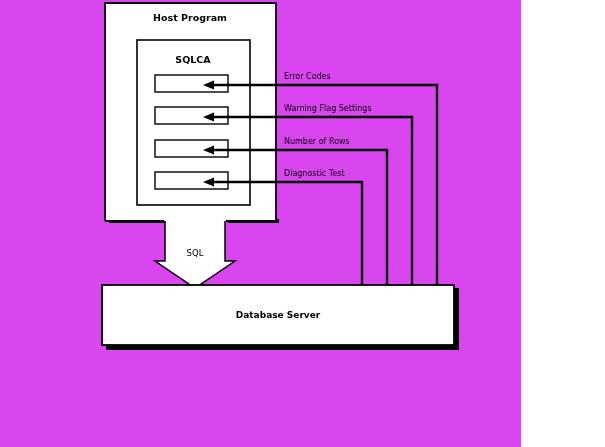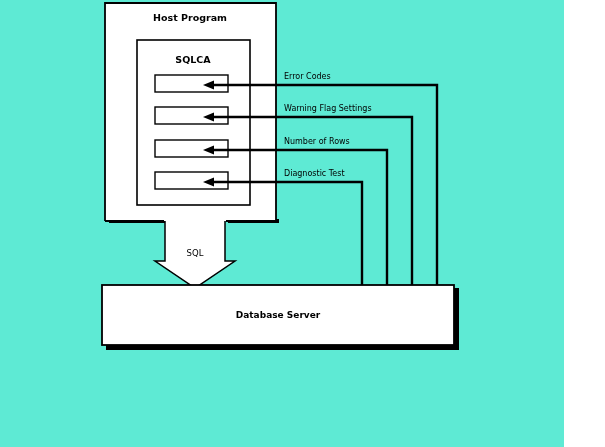--- a/index.html
+++ b/index.html
@@ -2,23 +2,23 @@
 <html><head>
 <meta charset="utf-8">
 <style>
   html, body {
     margin: 0;
     padding: 0;
     background: #ffffff;
   }
   #canvas {
     position: relative;
-    width: 564px;
+    width: 521px;
     height: 447px;
-    background: #5eead4;
+    background: #d946ef;
     font-family: "DejaVu Sans", sans-serif;
     overflow: hidden;
   }
   #diagram-svg {
     position: absolute;
     top: 0;
     left: 0;
     width: 605px;
     height: 447px;
   }

